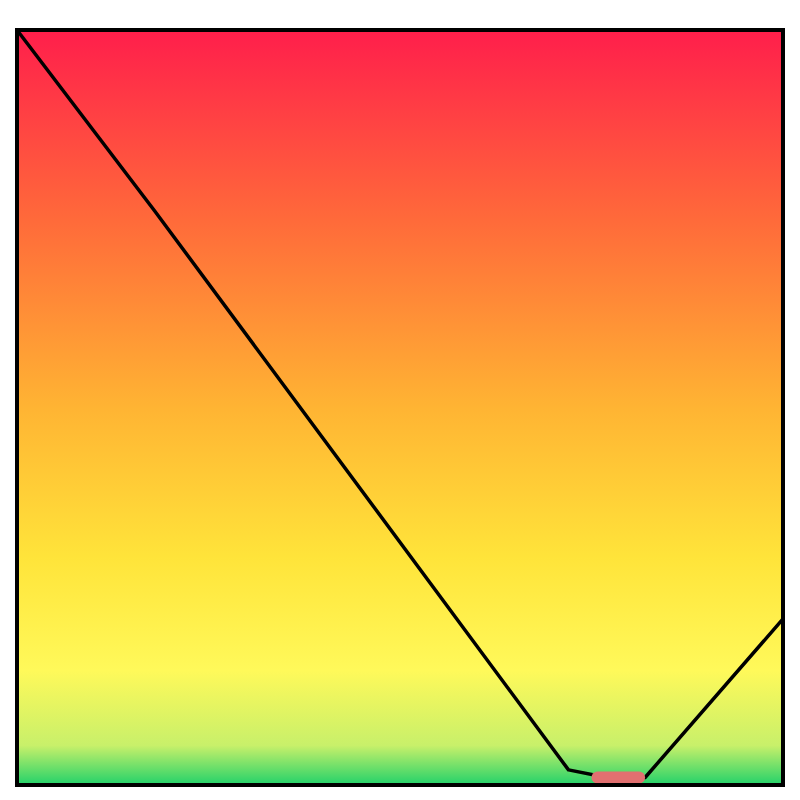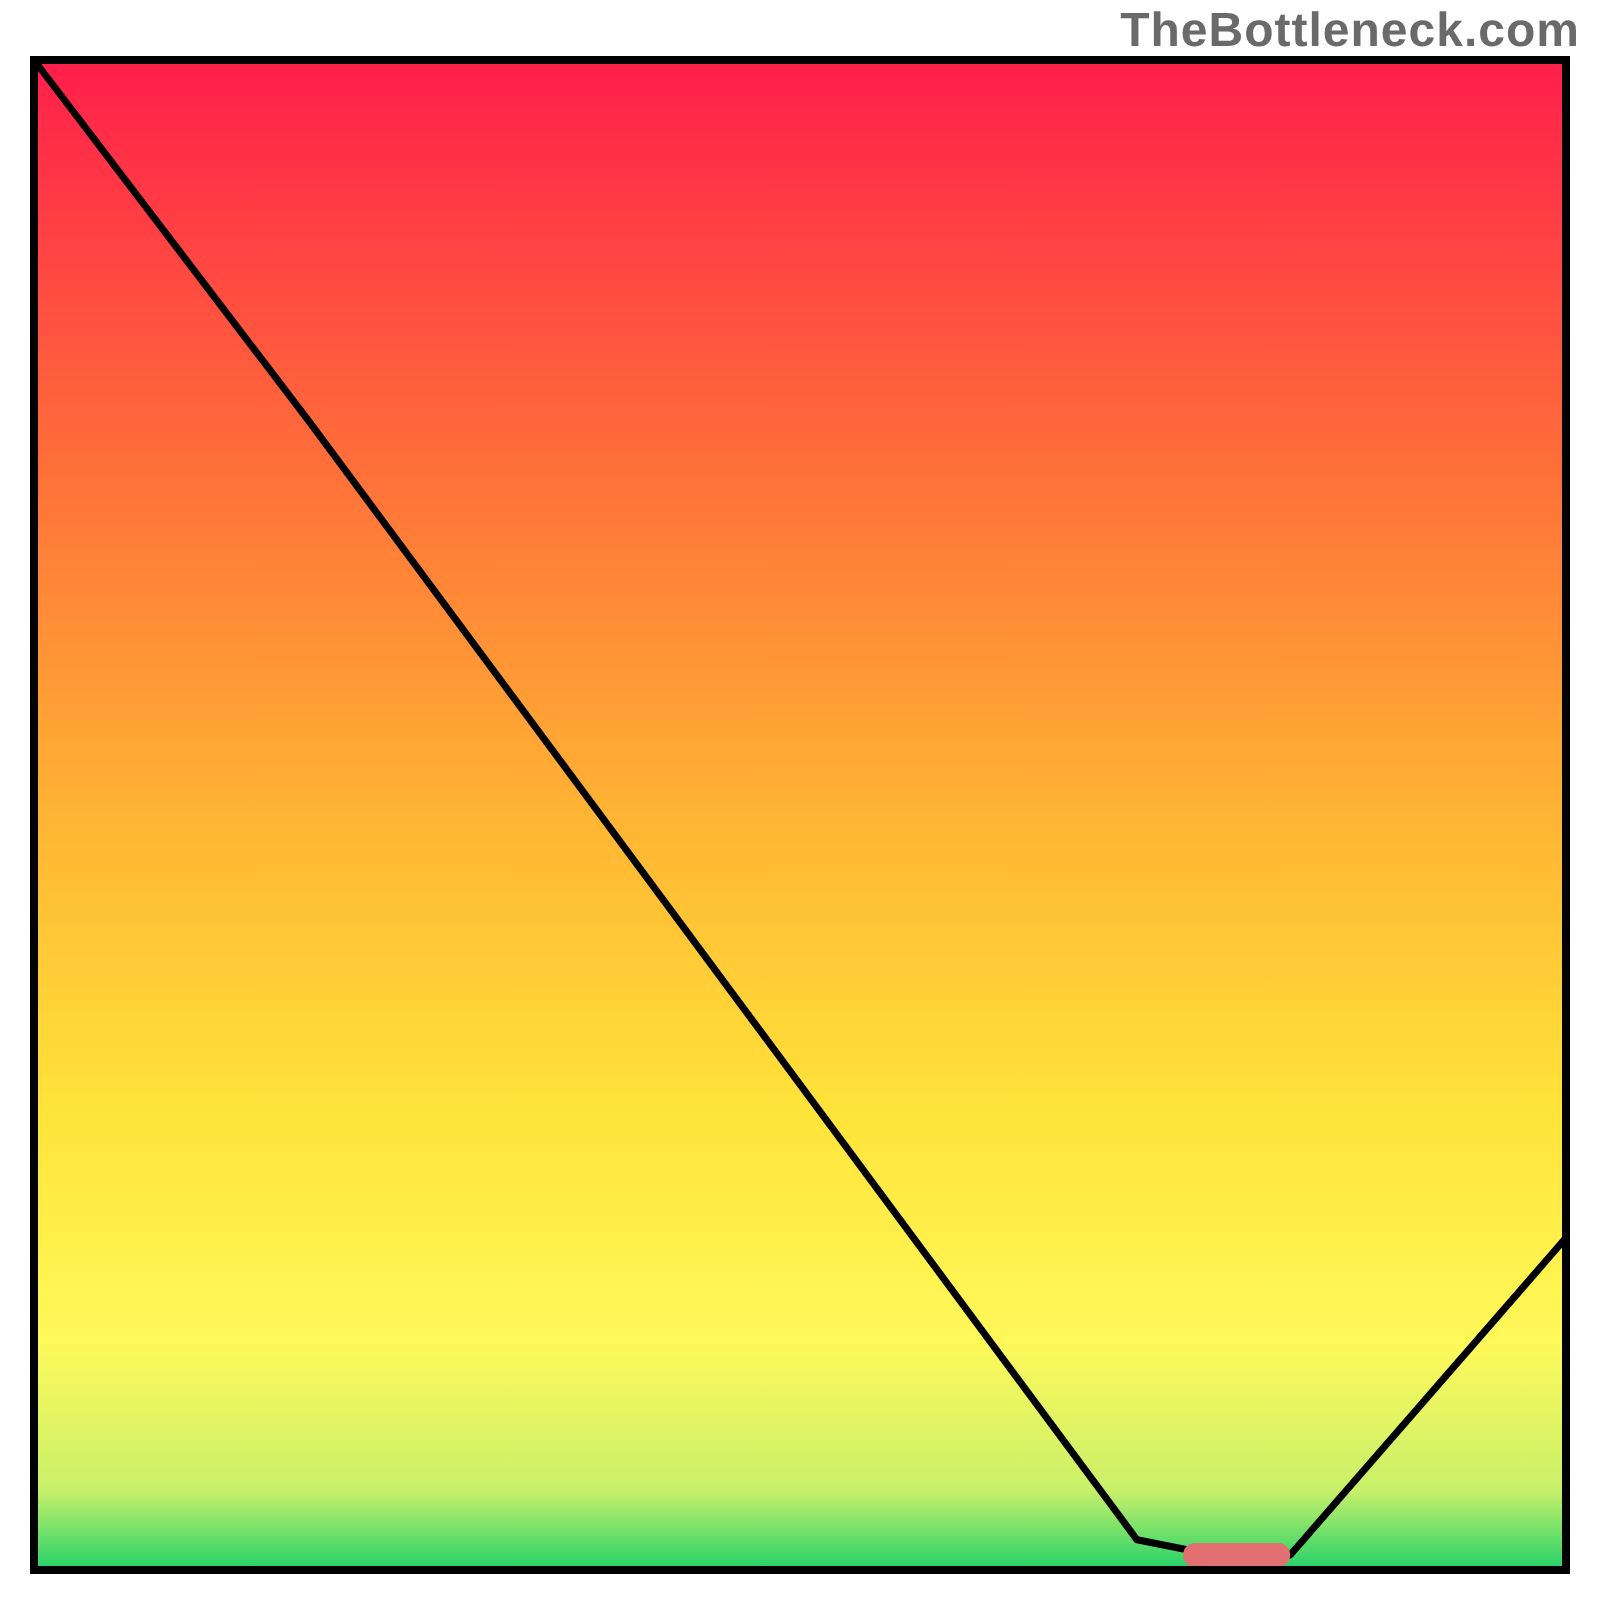--- a/index.html
+++ b/index.html
@@ -27,21 +27,20 @@
   }
   svg {
     display: block;
   }
 </style>
 </head>
 <body>
 
 <div class="stage">
 
-  <div class="watermark">TheBottleneck.com</div>
 
   <svg id="chart-svg" width="800" height="800" viewBox="0 0 800 800">
     <defs>
       <linearGradient id="bg-grad" x1="0" y1="0" x2="0" y2="1">
           <stop offset="0%" stop-color="#ff1f4b"></stop>
           <stop offset="25%" stop-color="#ff6a3a"></stop>
           <stop offset="50%" stop-color="#ffb433"></stop>
           <stop offset="70%" stop-color="#ffe43a"></stop>
           <stop offset="85%" stop-color="#fff95a"></stop>
           <stop offset="95%" stop-color="#c8f06a"></stop>

